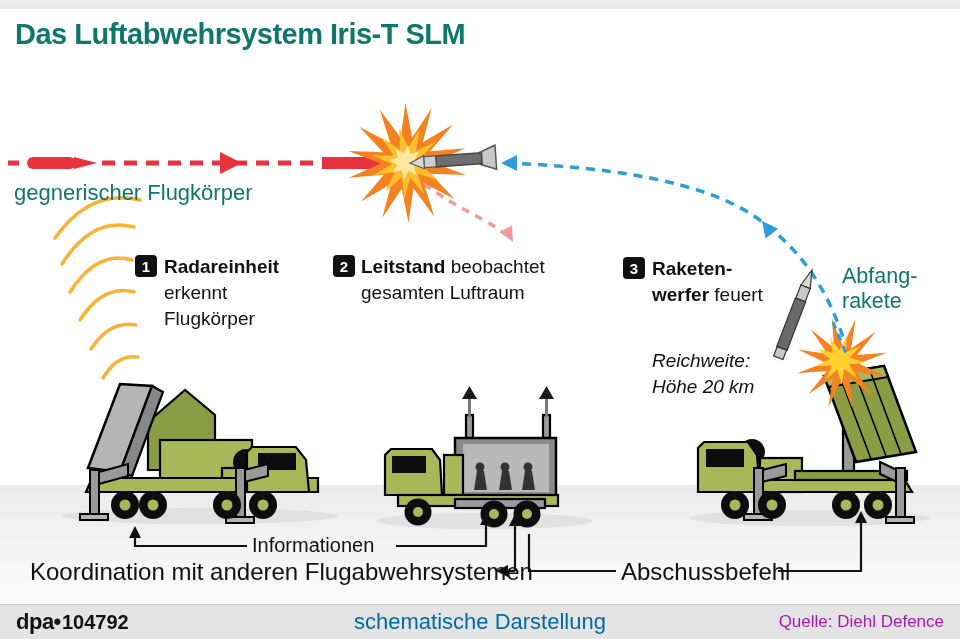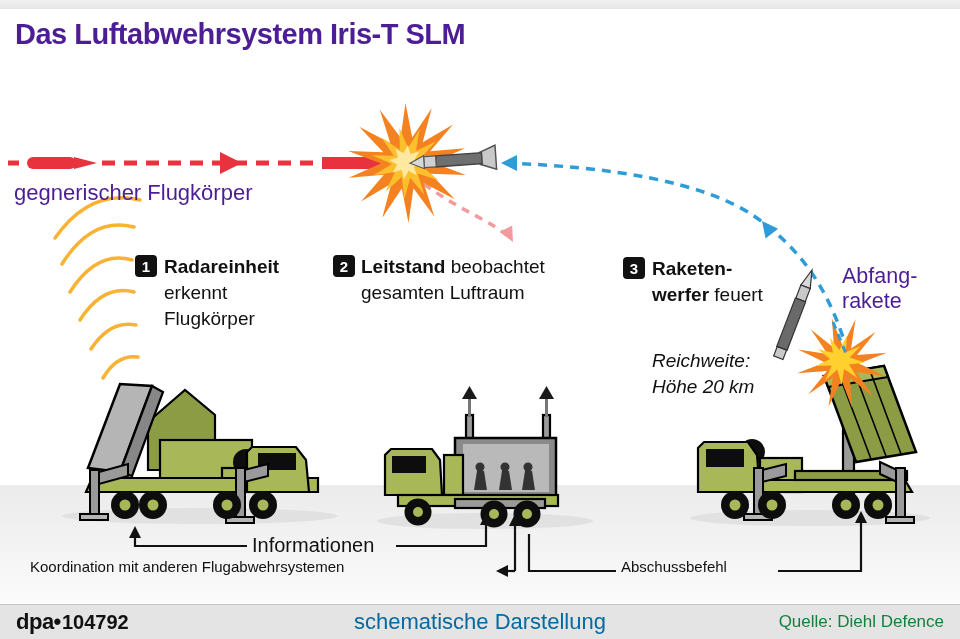--- a/index.html
+++ b/index.html
@@ -1,38 +1,38 @@
 <!DOCTYPE html>
 <html><head>
 <meta charset="utf-8">
 <style>
   html,body{margin:0;padding:0;background:#fff;}
   .stage{position:relative;width:960px;height:639px;background:#fff;overflow:hidden;
          font-family:"Liberation Sans",sans-serif;color:#111;}
   .topbar{position:absolute;left:0;top:0;width:960px;height:9px;
           background:linear-gradient(to bottom,#f0f0f0,#e6e6e6);}
   .diagram{position:absolute;left:0;top:0;}
-  .t{position:absolute;white-space:nowrap;color:#4c1d95;}
+  .t{position:absolute;white-space:nowrap;color:#0f766e;}
   .title{left:15px;top:18px;font-size:29px;font-weight:800;letter-spacing:-0.5px;}
   .subtitle{left:15px;top:60px;width:912px;font-size:19.5px;line-height:27px;white-space:normal;}
   .enemy-label{left:14px;top:180px;font-size:22px;}
   .badge{position:absolute;width:22px;height:22px;background:#111;color:#fff;border-radius:4px;
          font-size:15px;font-weight:700;display:flex;align-items:center;justify-content:center;}
   .step{position:absolute;font-size:19px;line-height:26px;white-space:normal;}
   .step b{font-weight:700;}
   .specs{position:absolute;font-size:19px;line-height:26px;font-style:italic;margin-top:34px;}
   .abfang{left:842px;top:264px;font-size:21.5px;line-height:25px;}
-  .flowlabel{position:absolute;font-size:15px;}
+  .flowlabel{position:absolute;font-size:24px;}
   .footer{position:absolute;left:0;top:604px;width:960px;height:35px;background:#e4e4e4;
           border-top:1px solid #c6c6c6;box-sizing:border-box;
           display:flex;align-items:center;}
   .footer .brand{position:absolute;left:16px;font-size:22px;font-weight:800;letter-spacing:-0.5px;}
   .footer .num{position:absolute;left:62px;font-size:20px;font-weight:700;}
   .footer .center{position:absolute;left:50%;transform:translateX(-50%);font-size:22px;color:#0369a1;}
-  .footer .source{position:absolute;right:16px;font-size:17px;color:#15803d;}
+  .footer .source{position:absolute;right:16px;font-size:17px;color:#a21caf;}
 </style>
 </head>
 <body>
 
 <div class="stage">
   <div class="topbar"></div>
 
   <svg class="diagram" width="960" height="639" viewBox="0 0 960 639">
     <defs>
       <linearGradient id="groundGrad" x1="0" y1="0" x2="0" y2="1">

